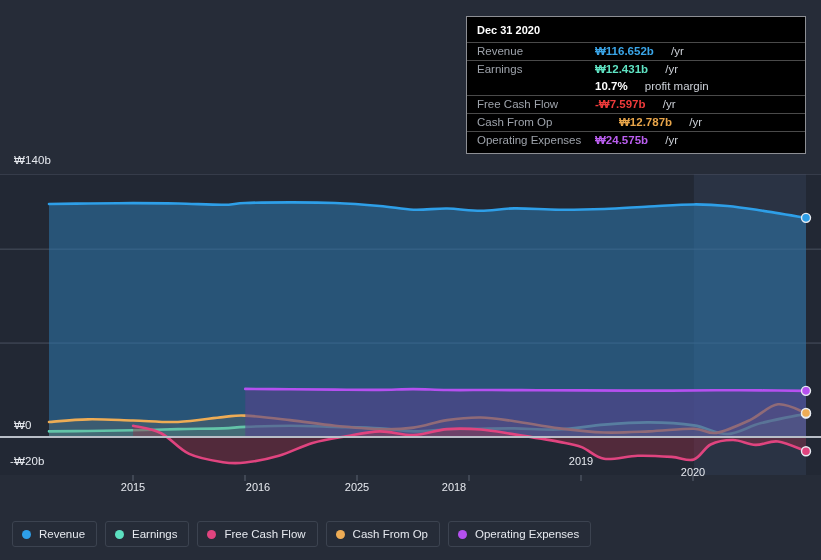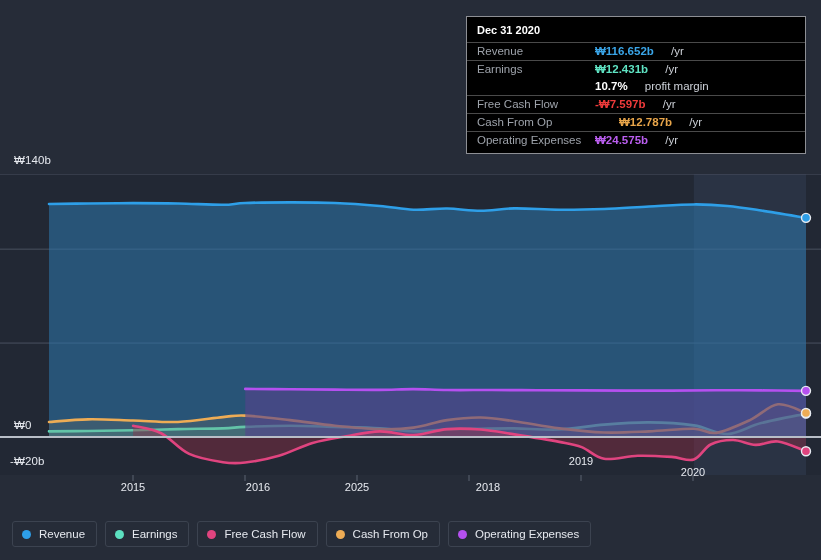--- a/index.html
+++ b/index.html
@@ -157,21 +157,21 @@
   <div id="y-labels">
       <div class="y-label" style="left: 14px; top: 154px;">₩140b</div>
       <div class="y-label" style="left: 14px; top: 419px;">₩0</div>
       <div class="y-label" style="left: 10px; top: 455px;">-₩20b</div>
     </div>
 
   <div id="x-labels">
       <div class="x-label" style="left: 133px; top: 481px;">2015</div>
       <div class="x-label" style="left: 258px; top: 481px;">2016</div>
       <div class="x-label" style="left: 357px; top: 481px;">2025</div>
-      <div class="x-label" style="left: 488px; top: 481px;">2018</div>
+      <div class="x-label" style="left: 454px; top: 481px;">2018</div>
       <div class="x-label" style="left: 581px; top: 455px;">2019</div>
       <div class="x-label" style="left: 693px; top: 466px;">2020</div>
     </div>
 
   <div class="tooltip">
     <div class="tt-title">Dec 31 2020</div>
     <div id="tt-rows">
         <div class="tt-row">
           <div class="tt-key">Revenue</div>
           <div class="tt-val"><b class="c-rev">₩116.652b</b><span class="tt-unit"> /yr</span></div>

